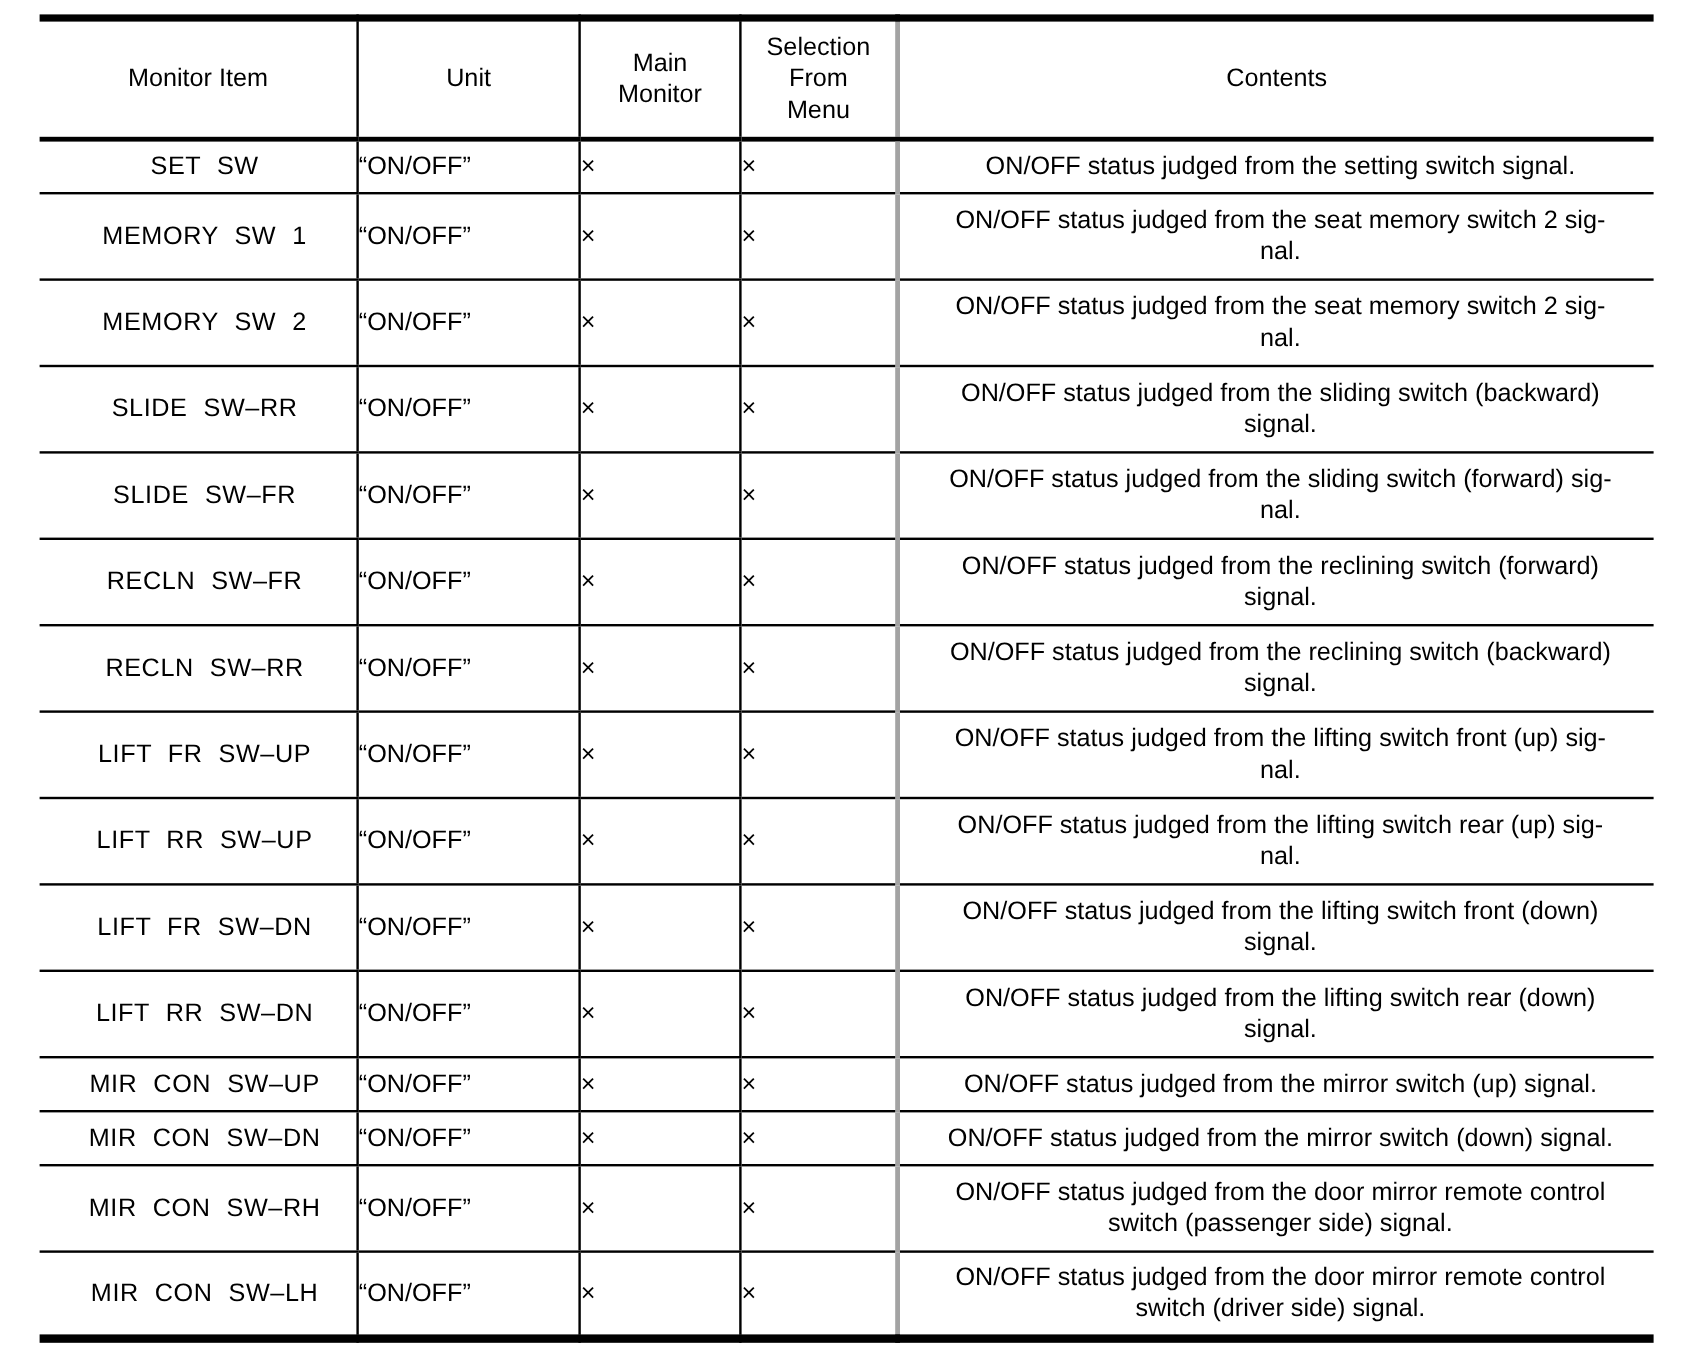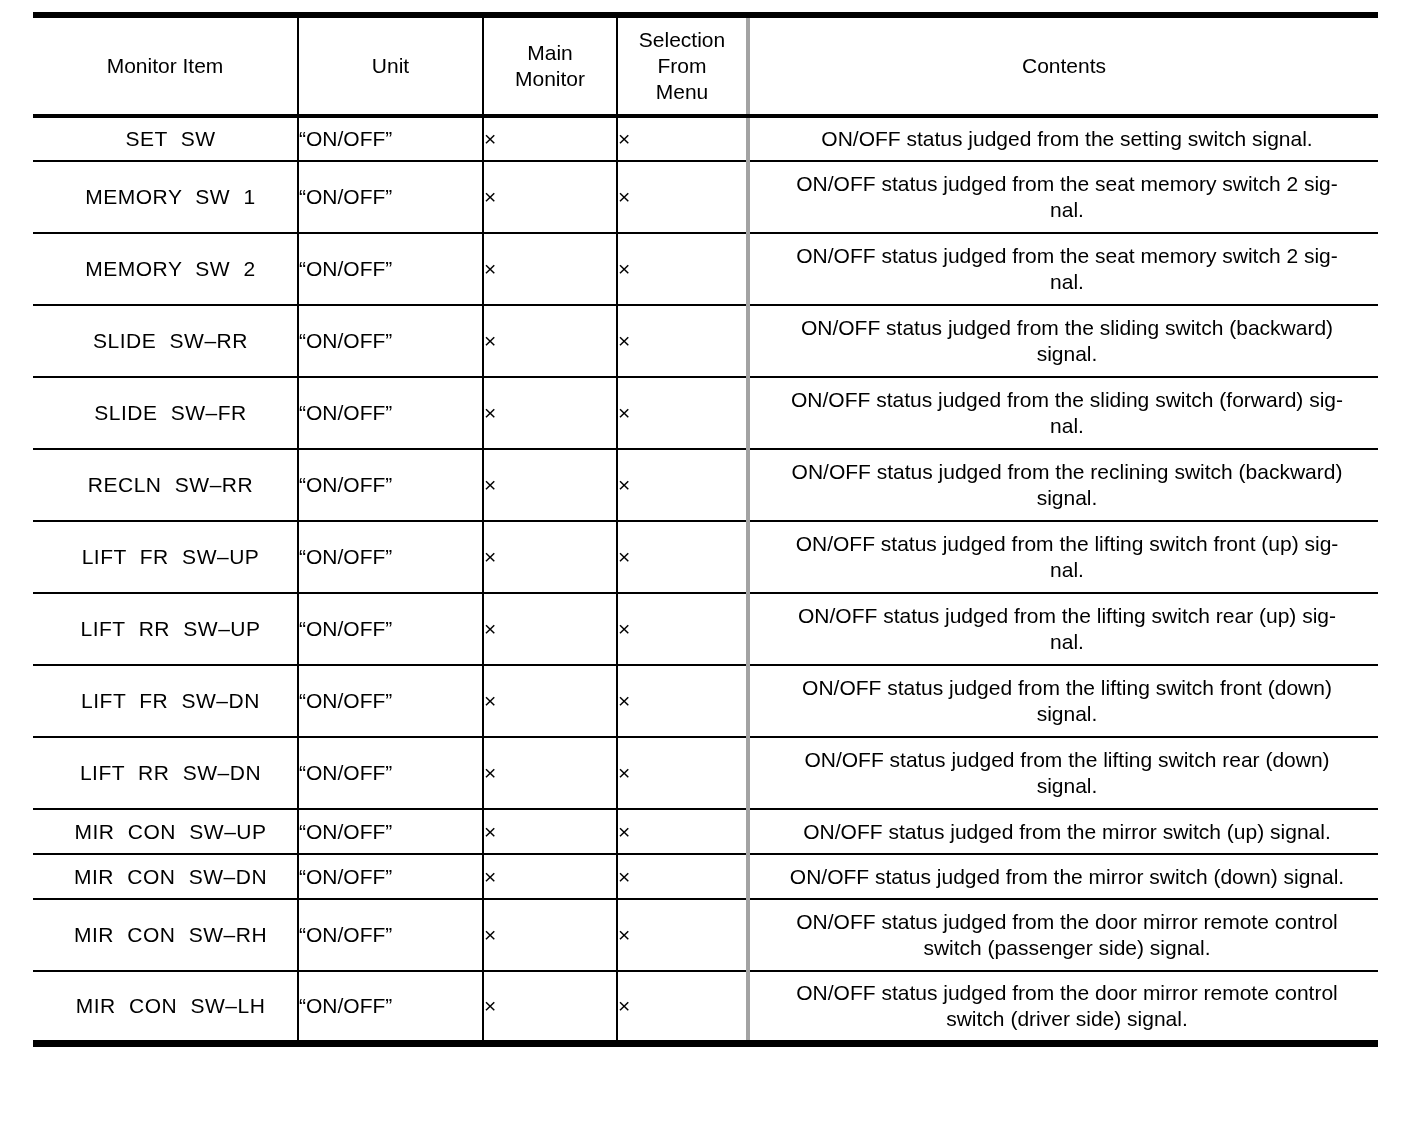--- a/index.html
+++ b/index.html
@@ -129,20 +129,28 @@
         </tr>
         <tr class="r-double">
           <td class="cell-item">SLIDE SW–FR</td>
           <td class="cell-unit b-l2">“ON/OFF”</td>
           <td class="cell-main b-l2">×</td>
           <td class="cell-menu b-l2">×</td>
           <td class="cell-contents b-l4">ON/OFF status judged from the sliding switch (forward) sig-
 nal.</td>
         </tr>
         <tr class="r-double">
+          <td class="cell-item">RECLN SW–FR</td>
+          <td class="cell-unit b-l2">“ON/OFF”</td>
+          <td class="cell-main b-l2">×</td>
+          <td class="cell-menu b-l2">×</td>
+          <td class="cell-contents b-l4">ON/OFF status judged from the reclining switch (forward)
+signal.</td>
+        </tr>
+        <tr class="r-double">
           <td class="cell-item">RECLN SW–RR</td>
           <td class="cell-unit b-l2">“ON/OFF”</td>
           <td class="cell-main b-l2">×</td>
           <td class="cell-menu b-l2">×</td>
           <td class="cell-contents b-l4">ON/OFF status judged from the reclining switch (backward)
 signal.</td>
         </tr>
         <tr class="r-double">
           <td class="cell-item">LIFT FR SW–UP</td>
           <td class="cell-unit b-l2">“ON/OFF”</td>

